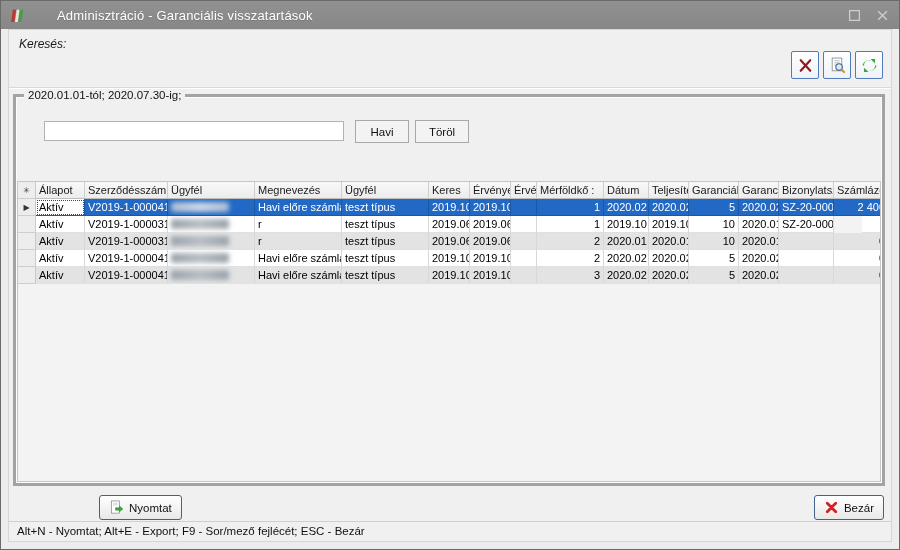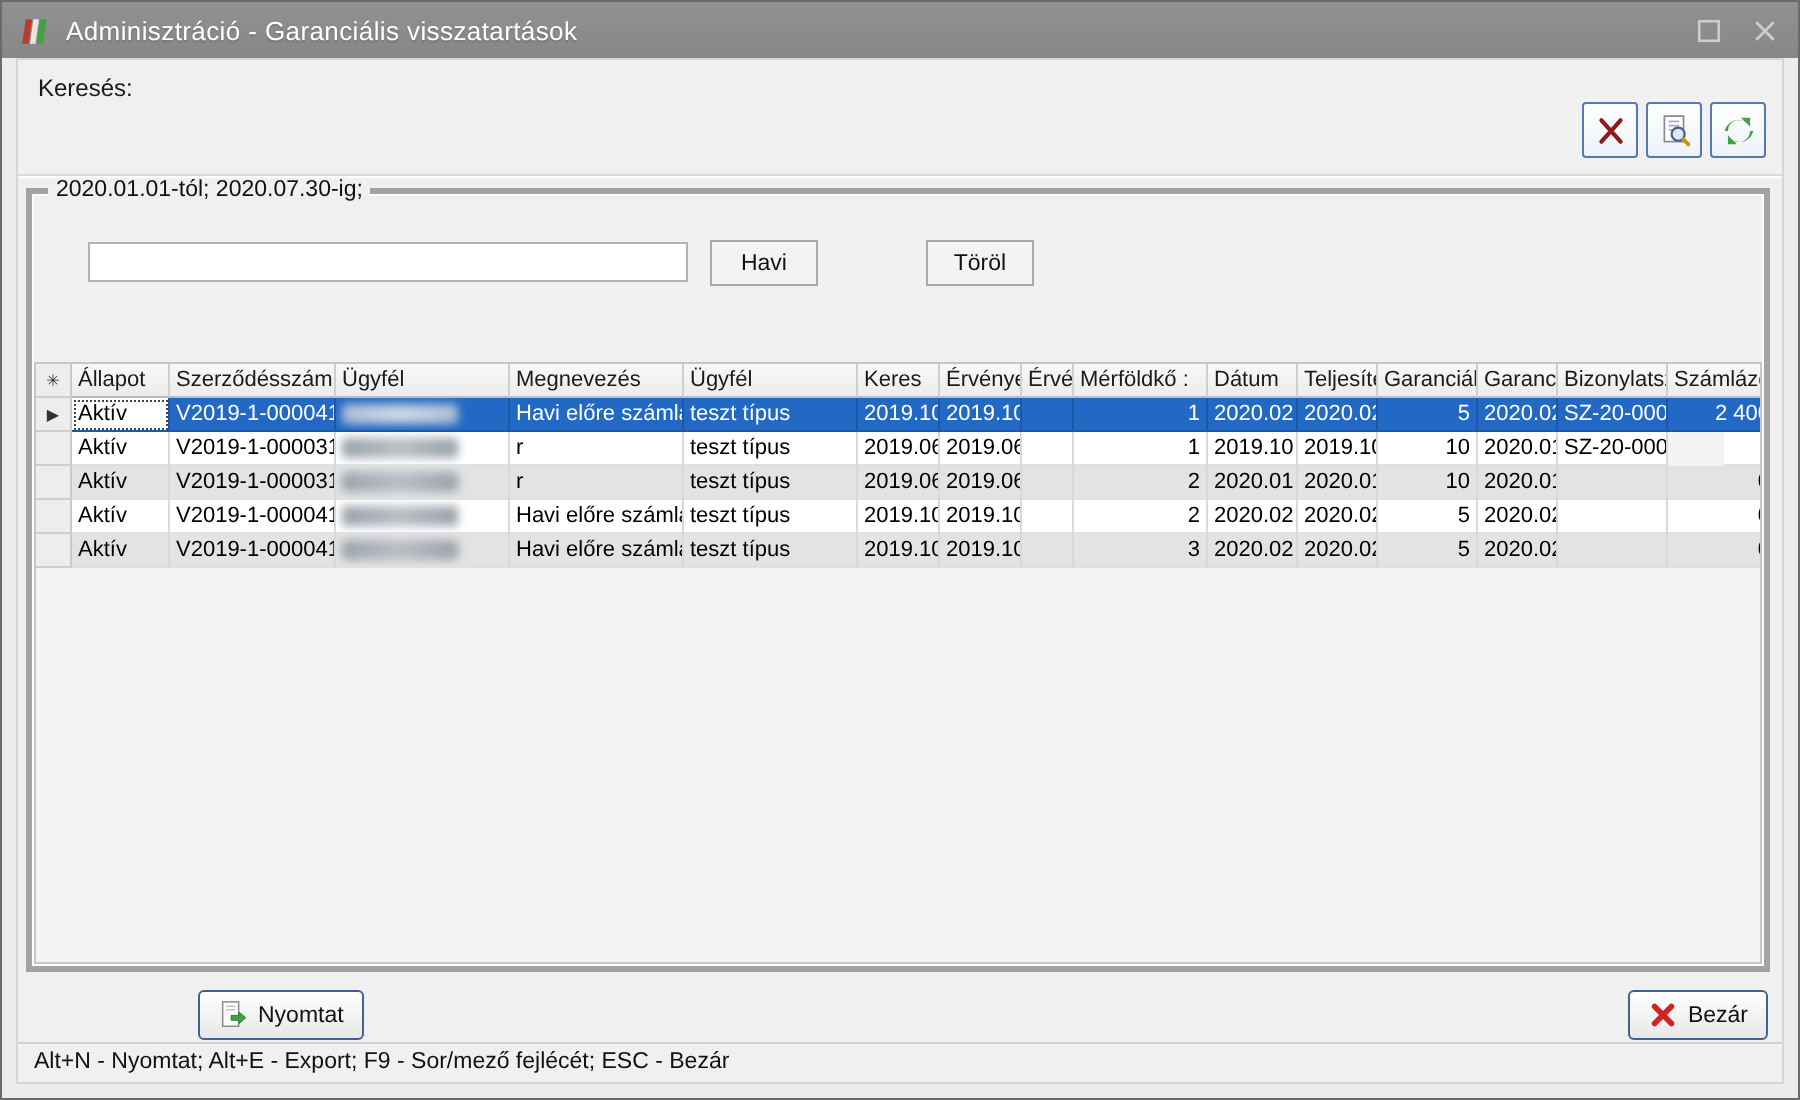--- a/index.html
+++ b/index.html
@@ -1,42 +1,42 @@
 <!DOCTYPE html>
 <html><head>
 <meta charset="utf-8">
 <style>
   * { margin:0; padding:0; box-sizing:border-box; }
   html,body { width:900px; height:550px; background:#d8d8d8; font-family:"Liberation Sans","DejaVu Sans",sans-serif; overflow:hidden; cursor:default; }
   .window { position:relative; width:900px; height:550px; border:1px solid #6a6a6a; background:#ececec; }
 
   
-  .titlebar { position:absolute; top:0; left:0; right:0; height:28px; background:linear-gradient(#919191,#878787); display:flex; align-items:center; padding:0 8px; }
+  .titlebar { position:absolute; top:0; left:0; right:0; height:28px; background:linear-gradient(#919191,#878787); display:flex; align-items:center; padding:0 8px;gap:24px; }
   .titlebar .appicon { width:17px; height:17px; margin-right:7px; flex:0 0 auto; }
   .titlebar .title { color:#ffffff; font-size:13px; letter-spacing:.2px; text-shadow:0 1px 1px rgba(0,0,0,.15); }
   .wincontrols { position:absolute; right:10px; top:0; height:28px; display:flex; align-items:center; gap:14px; }
   .wbtn { width:14px; height:14px; display:flex; align-items:center; justify-content:center; }
 
   
   .content { position:absolute; left:7px; right:7px; top:28px; bottom:7px; background:#f0f0f0; border:1px solid #d6d6d6; }
 
-  .lbl-search { position:absolute; left:10px; top:7px; font-size:12px; color:#1a1a1a; }
+  .lbl-search { position:absolute; left:10px; top:7px; font-size:12px; color:#1a1a1a;font-style:italic; }
   .toolbar { position:absolute; top:21px; right:8px; display:flex; gap:4px; }
   .tbtn { width:28px; height:28px; border:1px solid #4f7cb8; border-radius:2px; background:linear-gradient(#ffffff,#eef2f7); display:flex; align-items:center; justify-content:center; }
   .tbtn svg { width:17px; height:17px; }
 
   .topsep { position:absolute; left:0; right:0; top:57px; height:2px; border-top:1px solid #d9d9d9; border-bottom:1px solid #ffffff; }
 
   
   .groupbox { position:absolute; left:4px; right:6px; top:64px; height:392px; border:3px solid #a3a3a3; box-shadow:inset 0 0 0 1px #fdfdfd; }
   .legend { position:absolute; top:-8px; left:8px; background:#f0f0f0; padding:0 4px; font-size:11.5px; color:#111; }
   .search-input { position:absolute; left:28px; top:24px; width:300px; height:20px; border:1px solid #b2b2b2; background:#ffffff; font-size:11px; padding:0 4px; font-family:inherit; }
   .flatbtn { position:absolute; top:23px; height:23px; width:54px; border:1px solid #a8a8a8; background:#f3f3f3; font-size:11.5px; color:#111; font-family:inherit; display:flex; align-items:center; justify-content:center; }
   .btn-keres { left:339px; }
-  .btn-torol { left:399px;margin-left:48px; }
+  .btn-torol { left:399px; }
   .grouphint { position:absolute; left:8px; top:62px; font-size:11.5px; color:#1c1c1c; }
 
   
   .grid { position:absolute; left:1px; right:1px; top:84px; bottom:1px; background:#f3f3f3; border:1px solid #c6c6c6; overflow:hidden; }
   .grow { display:flex; height:17px; }
   .gcell { flex:0 0 auto; height:100%; font-size:11px; line-height:16px; padding:0 3px; white-space:nowrap; overflow:hidden; border-right:1px solid #d8d8d8; border-bottom:1px solid #e0e0e0; color:#000; background:#ffffff; }
   .ghead .gcell { background:linear-gradient(#f8f8f8,#ececec); border-right:1px solid #cfcfcf; border-bottom:1px solid #bdbdbd; color:#1a1a1a; }
   .gcell.ind { background:#ededed; border-right:1px solid #c9c9c9; border-bottom:1px solid #cecece; text-align:center; padding:0; font-size:8px; line-height:17px; color:#333; }
   .grow.alt .gcell:not(.ind) { background:#e3e3e3; }
   .grow.sel .gcell:not(.ind) { background:#2169c5; color:#ffffff; border-right-color:#1b57a4; border-bottom-color:#1b57a4; }

